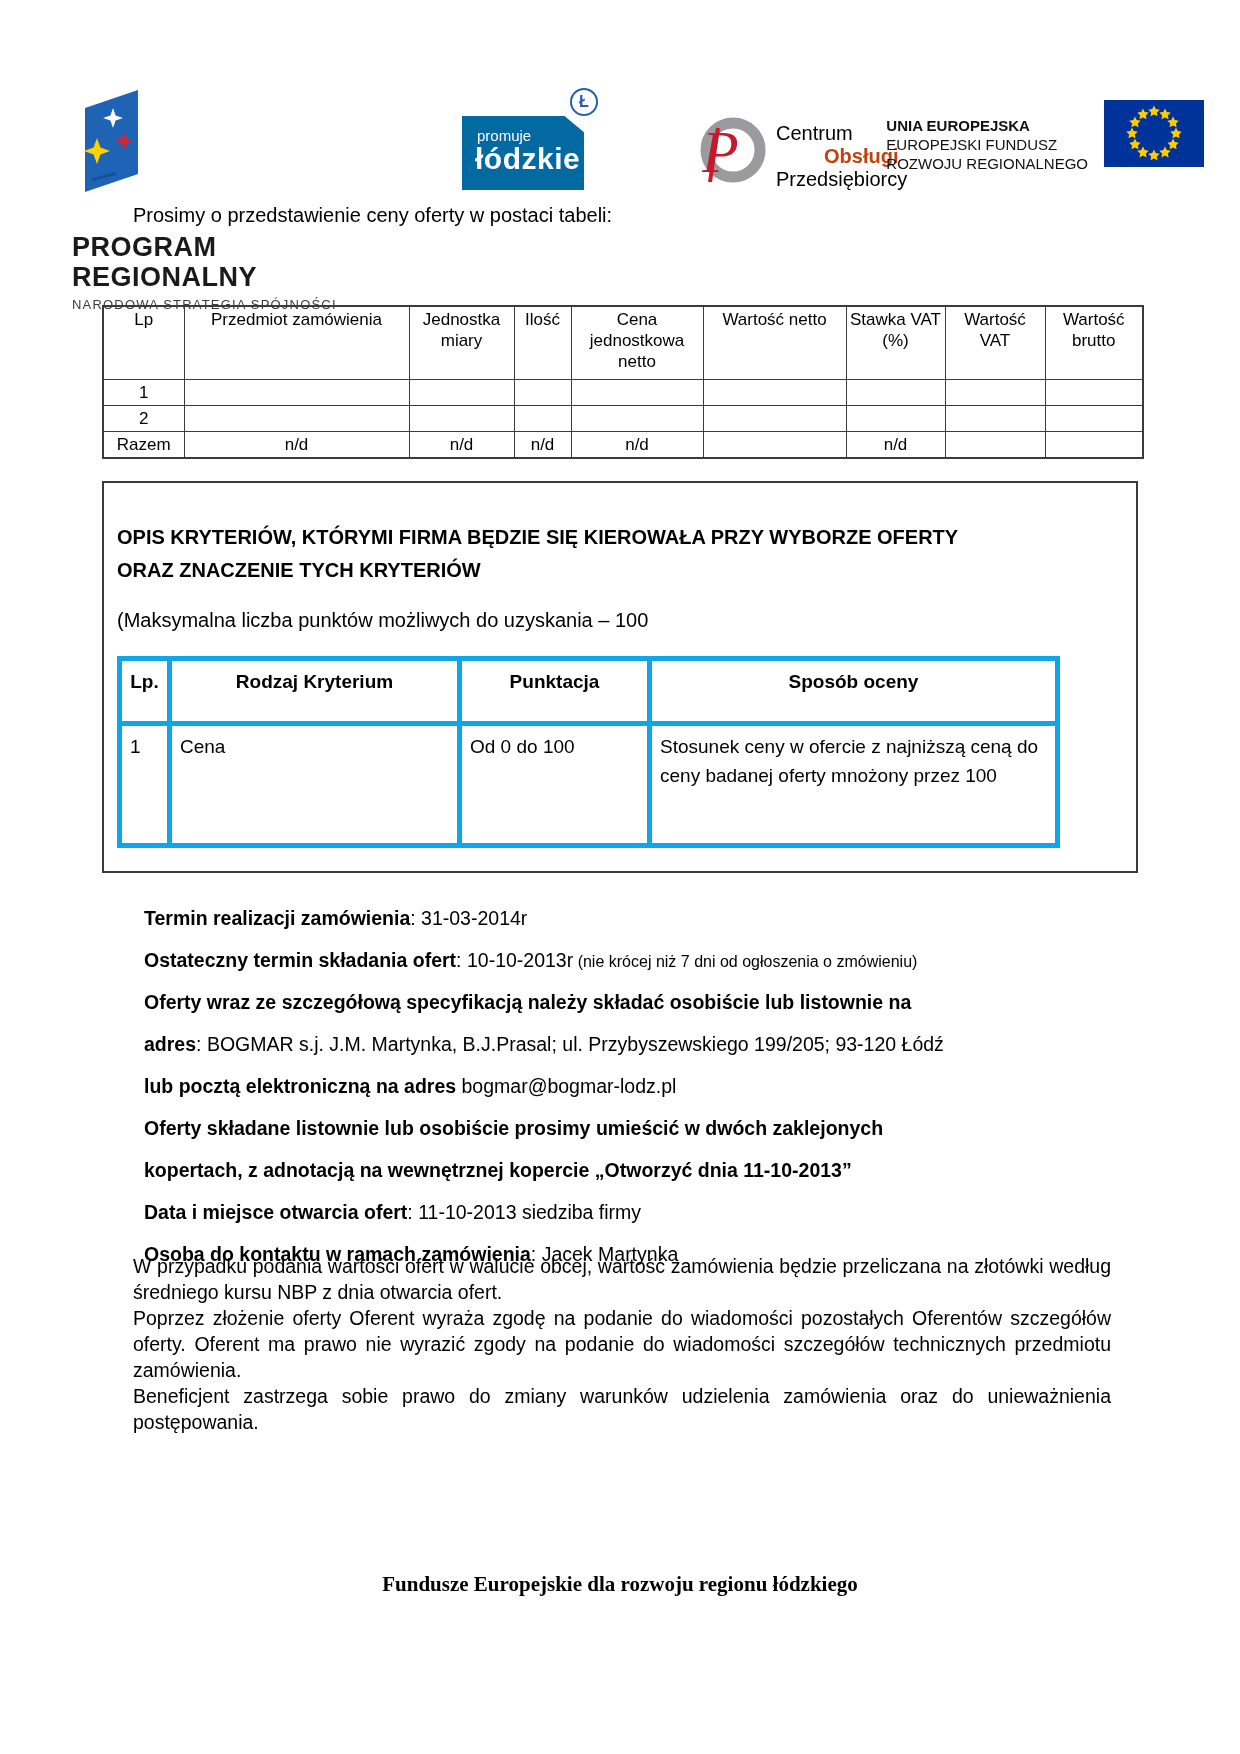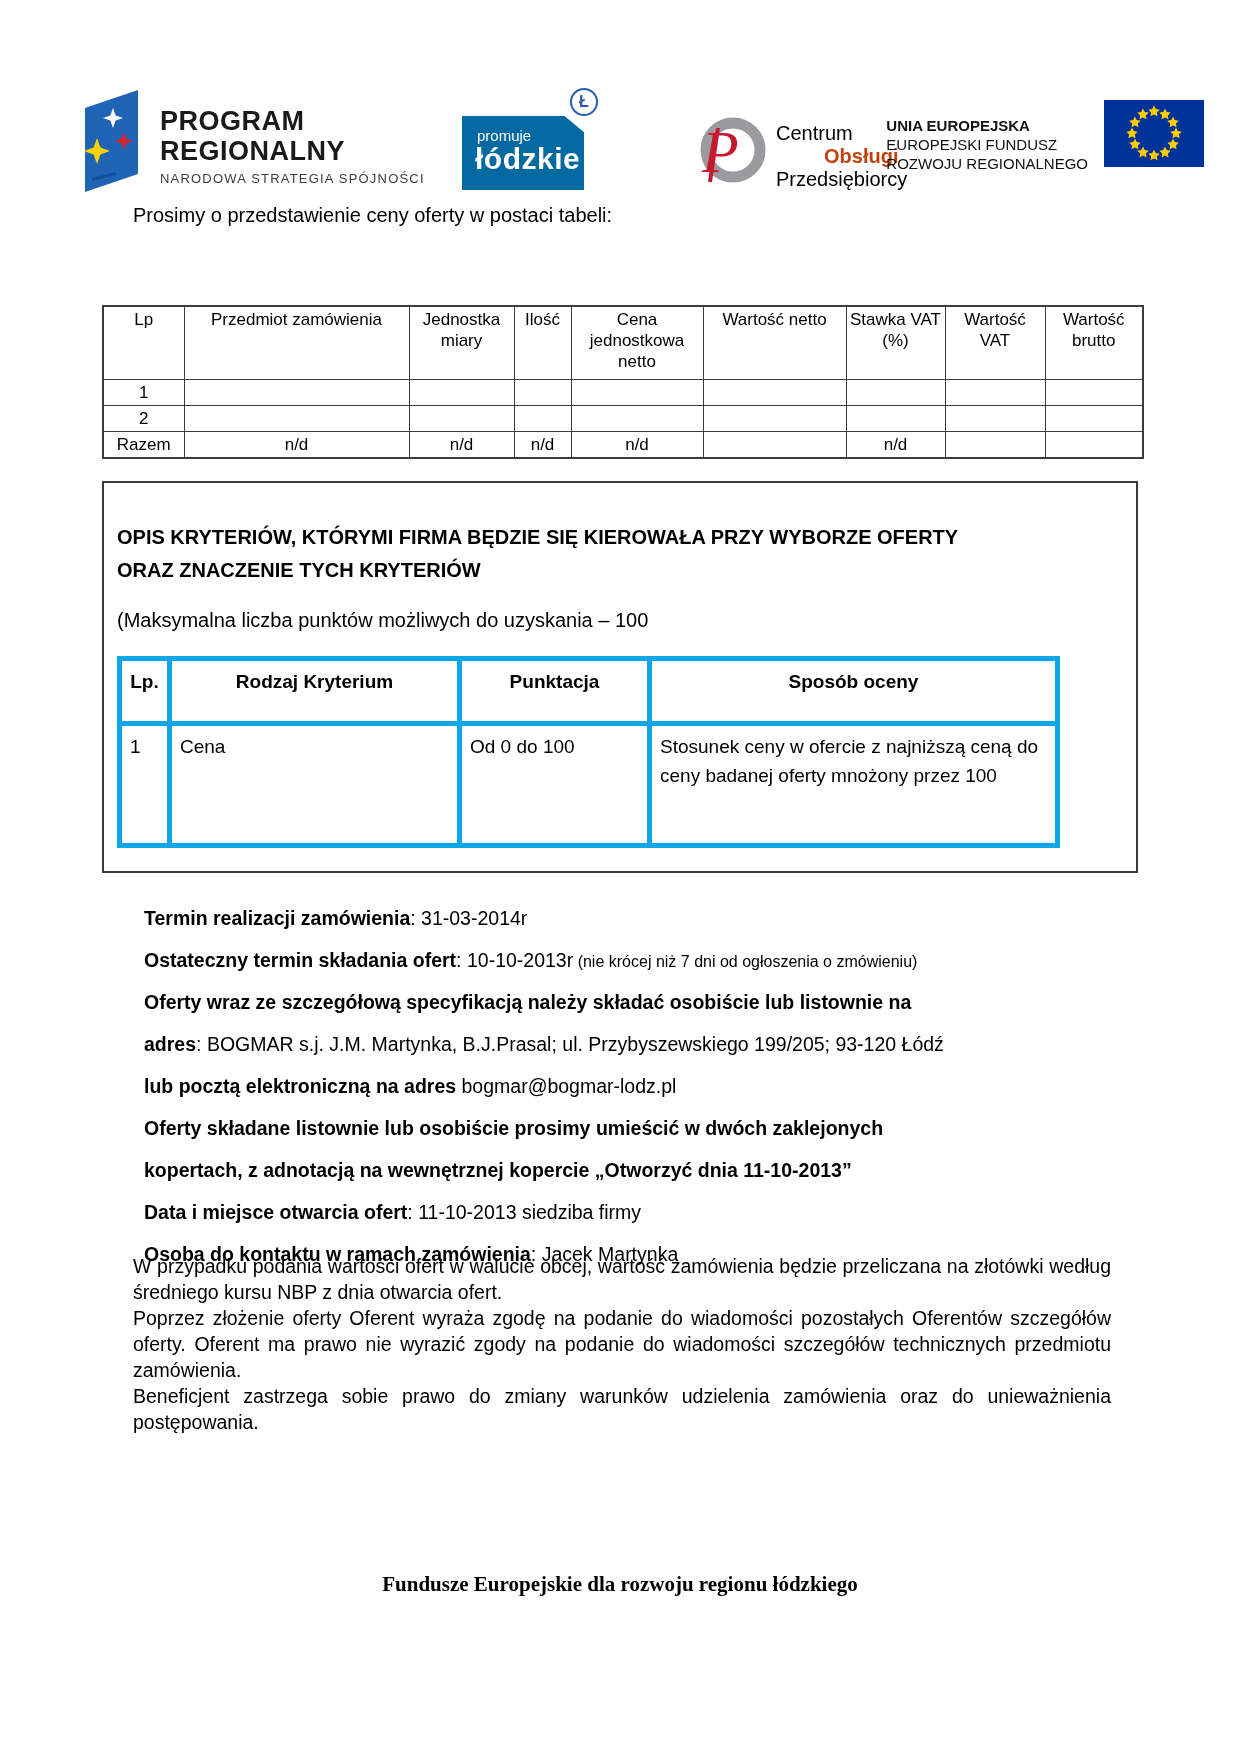--- a/index.html
+++ b/index.html
@@ -2,21 +2,21 @@
 <html><head>
 <meta charset="utf-8">
 <style>
   html,body{margin:0;padding:0;background:#ffffff;}
   .page{
     position:relative;width:1240px;height:1754px;background:#ffffff;
     font-family:"Liberation Sans","DejaVu Sans",sans-serif;color:#000;
     overflow:hidden;
   }
   
-  .logo-pr{position:absolute;left:72px;top:86px;display:flex;gap:14px;}
+  .logo-pr{position:absolute;left:72px;top:86px;display:flex;gap:14px;flex-direction:column;}
   .logo-pr .txt{margin-top:20px;}
   .logo-pr .t1{font-size:27px;font-weight:bold;letter-spacing:.5px;line-height:30px;color:#1a1a1a;}
   .logo-pr .t2{font-size:13px;letter-spacing:1.2px;color:#3c3c3c;margin-top:5px;}
   .logo-lodz{position:absolute;left:462px;top:116px;width:122px;height:74px;background:#0369a1;
     clip-path:polygon(0 0,84% 0,100% 22%,100% 100%,0 100%);}
   .logo-lodz .l1{color:#fff;font-size:15px;padding:12px 0 0 15px;line-height:15px;}
   .logo-lodz .l2{color:#fff;font-size:30px;font-weight:bold;padding-left:13px;line-height:32px;letter-spacing:.5px;}
   .lodz-badge{position:absolute;left:570px;top:88px;width:24px;height:24px;border:2px solid #2a5daf;
     border-radius:50%;color:#2a5daf;font-size:16px;font-weight:bold;text-align:center;line-height:24px;background:#fff;}
   .logo-cop{position:absolute;left:688px;top:110px;display:flex;gap:8px;}

